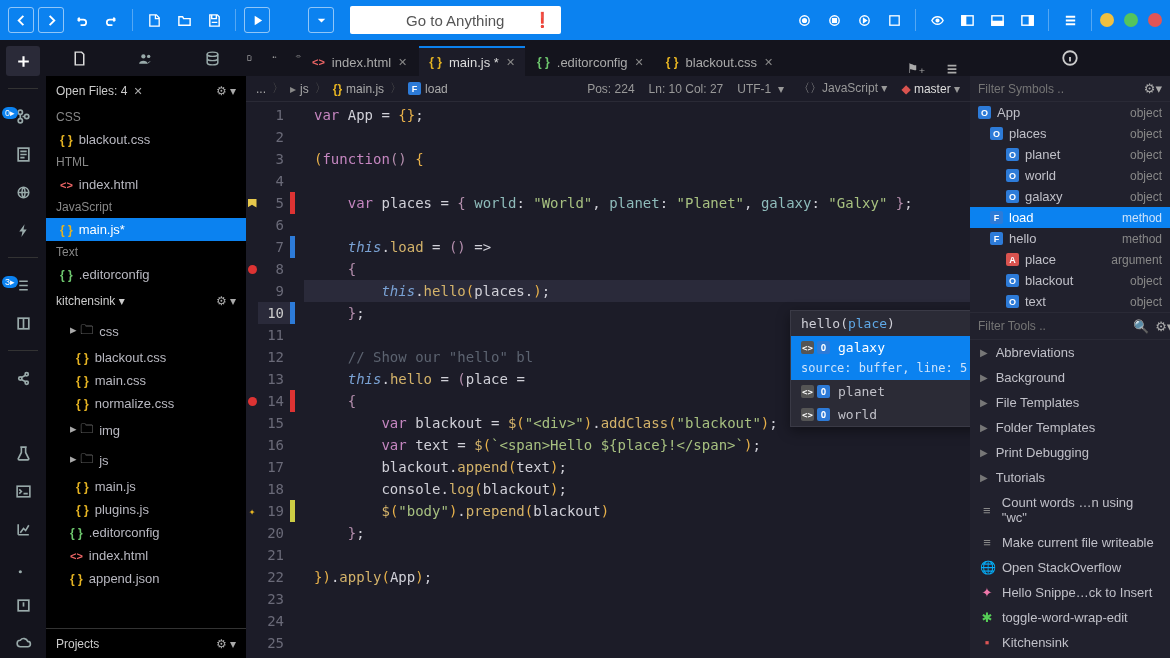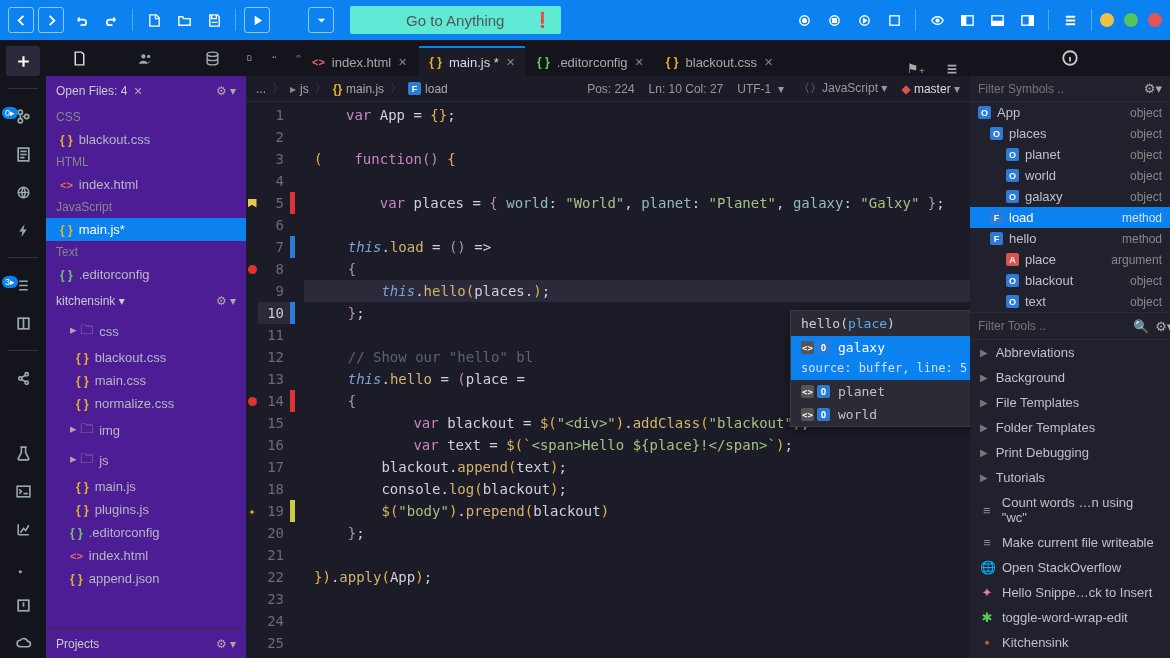--- a/index.html
+++ b/index.html
@@ -2,34 +2,34 @@
 <html><head>
 <meta charset="utf-8">
 <style>
 * { margin:0; padding:0; box-sizing:border-box; }
 body { width:1170px; height:658px; background:#1e1e2e; font-family:"Segoe UI",Arial,sans-serif; font-size:13px; color:#c0c0c8; overflow:hidden; }
 .toolbar { height:40px; background:#0b82f0; display:flex; align-items:center; padding:0 8px; gap:4px; }
 .tb-btn { width:26px; height:26px; border-radius:3px; display:flex; align-items:center; justify-content:center; color:#fff; cursor:pointer; }
 .tb-btn.square { border:1px solid rgba(255,255,255,.55); }
 .tb-btn svg { width:15px; height:15px; }
 .sep { width:1px; height:22px; background:rgba(255,255,255,.3); margin:0 4px; }
-.goto { flex:1; max-width:380px; height:28px; background:#5eead4; border-radius:2px; display:flex; align-items:center; justify-content:center; color:#555; font-size:15px; margin:0 12px; position:relative; }
+.goto { flex:1; max-width:380px; height:28px; background:#ffffff; border-radius:2px; display:flex; align-items:center; justify-content:center; color:#555; font-size:15px; margin:0 12px; position:relative; }
 .goto .alert { position:absolute; right:8px; font-weight:bold; color:#222; }
 .spacer { flex:1; }
 .circ { width:14px; height:14px; border-radius:50%; }
 
 .main { display:flex; height:618px; }
 .act-bar { width:46px; background:#14141d; display:flex; flex-direction:column; align-items:center; padding-top:6px; gap:8px; }
 .act-btn { width:34px; height:30px; border-radius:3px; display:flex; align-items:center; justify-content:center; color:#9aa; cursor:pointer; position:relative; }
 .act-btn.plus { background:#2a2a38; color:#fff; }
 .act-btn svg { width:17px; height:17px; }
 .act-sep { width:30px; height:1px; background:#333; margin:4px 0; }
 .act-badge { position:absolute; left:-4px; top:6px; background:#0b82f0; color:#fff; font-size:9px; border-radius:7px; padding:0 3px; line-height:12px; }
 
-.sidebar { width:200px; background:#4c1d95; display:flex; flex-direction:column; }
+.sidebar { width:200px; background:#000000; display:flex; flex-direction:column; }
 .sb-head { height:30px; display:flex; align-items:center; padding:0 10px; font-size:12px; color:#ccc; justify-content:space-between; }
 .sb-head .gear { color:#aaa; }
 .sb-close { margin-left:6px; color:#aaa; font-size:11px; }
 .sb-group { padding:4px 10px; color:#888; font-size:12px; }
 .sb-item { padding:4px 10px 4px 14px; display:flex; align-items:center; gap:6px; font-size:13px; color:#b8b8c0; cursor:pointer; }
 .sb-item.sel { background:#0b82f0; color:#fff; }
 .ico-brace { color:#e6b422; font-weight:bold; font-size:12px; }
 .ico-brace.gr { color:#6ec86e; }
 .ico-ang { color:#e66; font-weight:bold; font-size:11px; }
 .ico-fold { color:#aaa; }
@@ -54,21 +54,21 @@
 .bc-status .git2 { color:#ddd; }
 
 .code-wrap { flex:1; display:flex; font-family:Consolas,monospace; font-size:14px; position:relative; overflow:hidden; }
 .gut-marks { width:12px; background:#1c1c28; }
 .gutter { width:32px; background:#1c1c28; text-align:right; color:#6a6a78; padding-top:2px; }
 .gutter div { height:22px; line-height:22px; padding-right:6px; }
 .gut-extra { width:14px; background:#1c1c28; }
 .code { flex:1; padding-top:2px; position:relative; }
 .line { height:22px; line-height:22px; white-space:pre; padding-left:10px; }
 .cur-line { background:#2a2a3a; }
-.kw { color:#c586c0;margin-left:32px; } .nm{color:#d0d0d8;} .op{color:#d0d0d8;} .pn{color:#e8b14a;} .pn2{color:#b48ead;} .str{color:#a7c080;} .prop{color:#8fbcbb;} .fn{color:#d4b36a;} .cmt{color:#5c6370;font-style:normal;} .this{color:#7aa2d4;font-style:italic;}
+.kw { color:#c586c0; } .nm{color:#d0d0d8;} .op{color:#d0d0d8;} .pn{color:#e8b14a;} .pn2{color:#b48ead;} .str{color:#a7c080;} .prop{color:#8fbcbb;} .fn{color:#d4b36a;} .cmt{color:#5c6370;font-style:normal;} .this{color:#7aa2d4;font-style:italic;}
 
 .line-markers { position:absolute; left:0; top:2px; width:12px; }
 .lm { position:absolute; width:12px; height:22px; display:flex; align-items:center; justify-content:center; }
 .bp { width:9px; height:9px; border-radius:50%; background:#d33; }
 .bm { width:9px; height:9px; background:#e6c84c; clip-path:polygon(0 0,100% 0,100% 100%,50% 70%,0 100%); }
 .bar-mark { position:absolute; width:5px; height:22px; }
 
 .autoc { position:absolute; left:544px; top:208px; width:394px; background:#2b2b36; border:1px solid #3a3a46; font-family:Consolas,monospace; font-size:13px; box-shadow:0 4px 12px rgba(0,0,0,.4); }
 .autoc-hd { padding:5px 10px; color:#d0d0d8; }
 .autoc-hd .param { color:#5fa9e8; }

